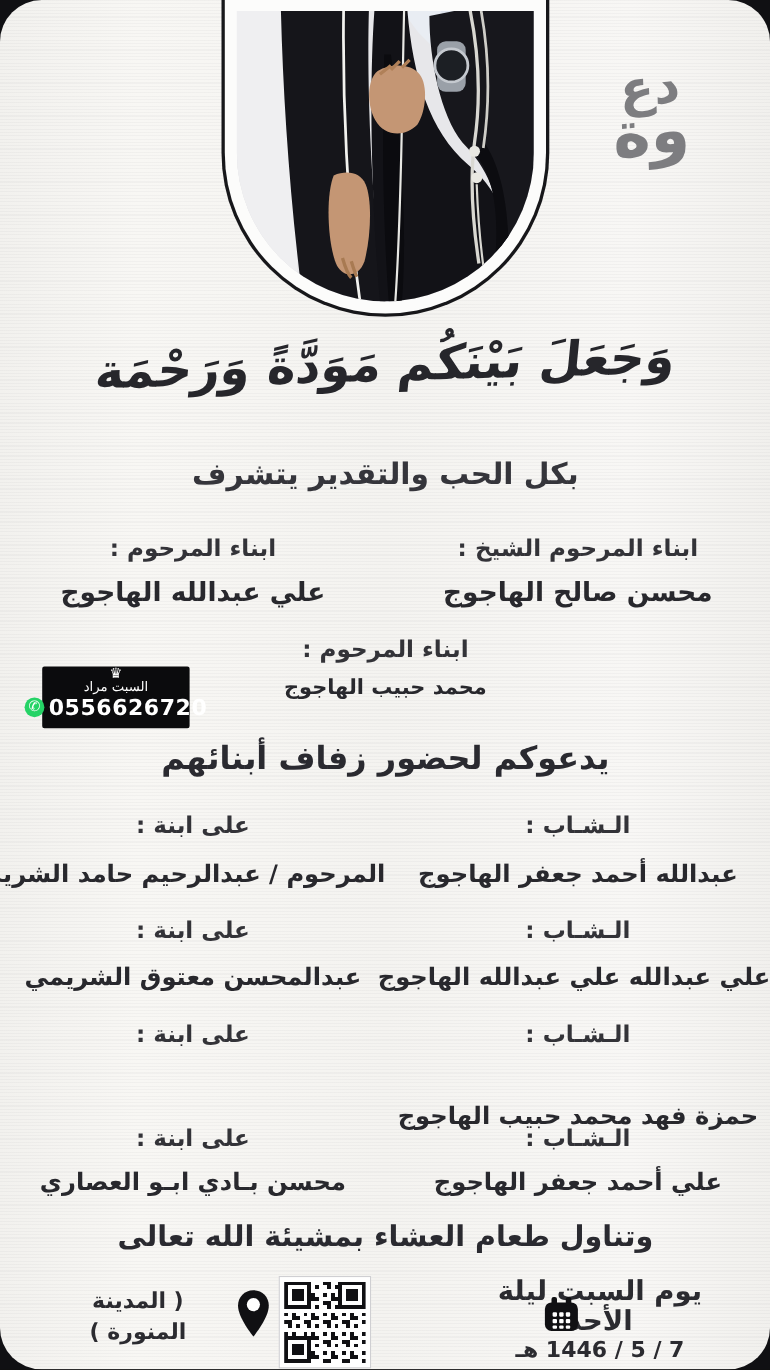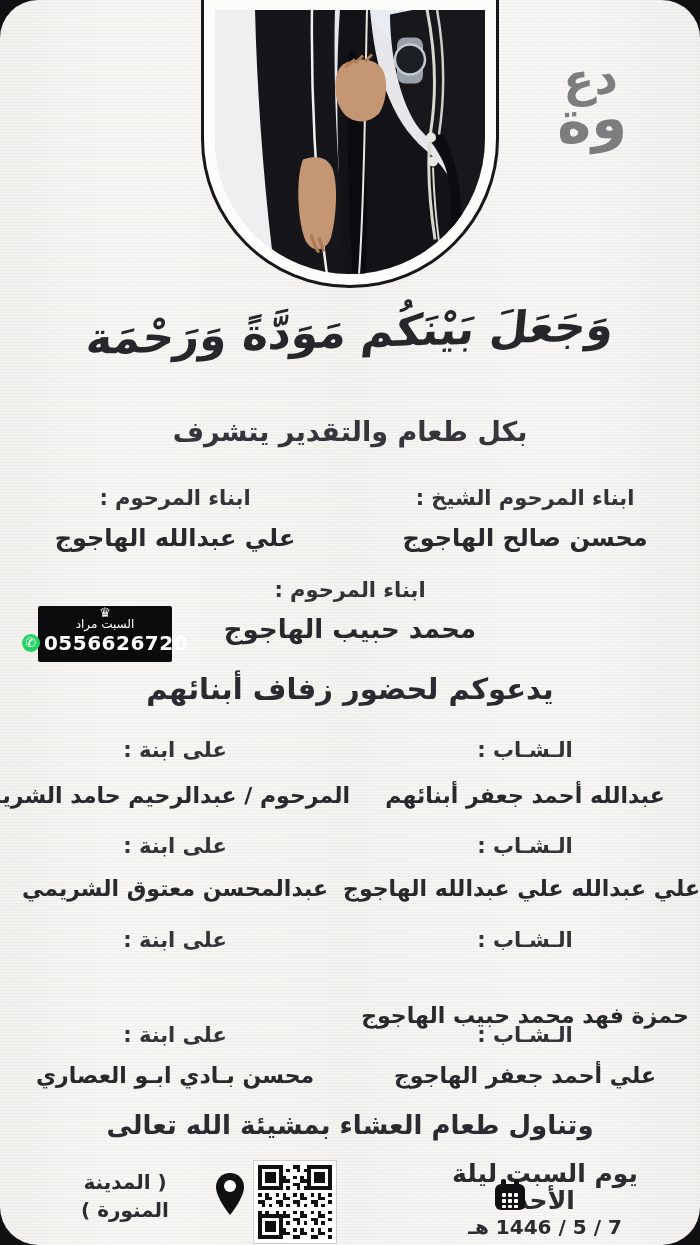--- a/index.html
+++ b/index.html
@@ -114,43 +114,43 @@
         </div>
       </div>
     </div>
 
     <div class="logo">
       <span class="l1">دع</span><br>
       <span class="l2">وة</span>
     </div>
 
     <div class="txt verse">وَجَعَلَ بَيْنَكُم مَوَدَّةً وَرَحْمَة</div>
-    <div class="txt intro">بكل طعام والتقدير يتشرف</div>
+    <div class="txt intro">بكل الحب والتقدير يتشرف</div>
 
     <div class="txt col-r lbl" style="top:486px;">ابناء المرحوم الشيخ :</div>
     <div class="txt col-l lbl" style="top:486px;">ابناء المرحوم :</div>
     <div class="txt col-r name" style="top:524px;">محسن صالح الهاجوج</div>
     <div class="txt col-l name" style="top:524px;">علي عبدالله الهاجوج</div>
     <div class="txt lbl" style="left:0;right:0;top:578px;">ابناء المرحوم :</div>
-    <div class="txt name" style="left:0;right:0;top:614px;font-size:26px;">محمد حبيب الهاجوج</div>
+    <div class="txt name" style="left:0;right:0;top:614px;font-size:19px;">محمد حبيب الهاجوج</div>
 
     <div class="badge">
       <span class="crown">♛</span>
       <span class="b-title">السبت مراد</span>
       <span class="b-row">
         <span class="wa">✆</span>
         <span class="phone">0556626720</span>
       </span>
     </div>
 
     <div class="txt invite">يدعوكم لحضور زفاف أبنائهم</div>
 
     <div class="txt col-r lbl" style="top:738px;">الـشـاب :</div>
     <div class="txt col-l lbl" style="top:738px;">على ابنة :</div>
-    <div class="txt col-r name-sm" style="top:783px;">عبدالله أحمد جعفر أبنائهم</div>
+    <div class="txt col-r name-sm" style="top:783px;">عبدالله أحمد جعفر الهاجوج</div>
     <div class="txt col-l name-sm" style="top:783px;">المرحوم / عبدالرحيم حامد الشريمي</div>
 
     <div class="txt col-r lbl" style="top:834px;">الـشـاب :</div>
     <div class="txt col-l lbl" style="top:834px;">على ابنة :</div>
     <div class="txt col-l name-sm" style="top:876px;">عبدالمحسن معتوق الشريمي</div>
     <div class="txt col-r name-sm" style="top:876px;">علي عبدالله علي عبدالله الهاجوج</div>
 
     <div class="txt col-r lbl" style="top:928px;">الـشـاب :</div>
     <div class="txt col-l lbl" style="top:928px;">على ابنة :</div>
     <div class="txt col-r name-sm" style="top:963px;margin-top:40px;">حمزة فهد محمد حبيب الهاجوج</div>

